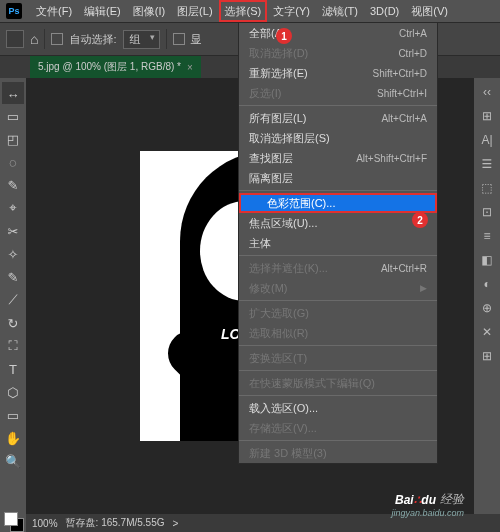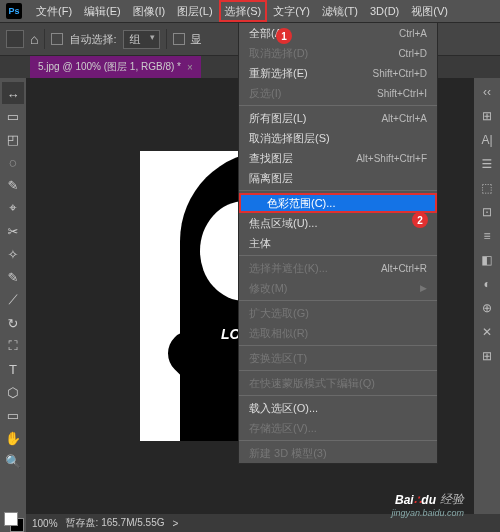--- a/index.html
+++ b/index.html
@@ -10,21 +10,21 @@
 .menu-item { padding: 0 6px; height: 22px; display: flex; align-items: center; }
 .menu-item.active { border: 2px solid #e03030; padding: 0 4px; }
 .optionbar { background: #454545; height: 34px; border-top: 1px solid #2a2a2a; border-bottom: 1px solid #2a2a2a; display: flex; align-items: center; padding-left: 6px; gap: 6px; font-size: 11px; color: #ccc; }
 .opt-icon { width: 18px; height: 18px; background: #3a3a3a; border: 1px solid #666; }
 .opt-home { font-size: 14px; }
 .opt-sep { width: 1px; height: 20px; background: #333; }
 .checkbox { width: 12px; height: 12px; border: 1px solid #888; }
 .dropdown-small { background: #3a3a3a; border: 1px solid #666; padding: 1px 18px 1px 6px; position: relative; }
 .dropdown-small::after { content: "▾"; position: absolute; right: 4px; font-size: 9px; color: #aaa; }
 .tabbar { background: #3a3a3a; height: 22px; display: flex; align-items: center; padding-left: 30px; font-size: 10px; color: #ccc; }
-.doc-tab { padding: 0 8px; height: 22px; display: flex; align-items: center; background: #701a75; gap: 6px; }
+.doc-tab { padding: 0 8px; height: 22px; display: flex; align-items: center; background: #14532d; gap: 6px; }
 .close-x { color: #999; font-size: 10px; }
 .workspace { position: absolute; top: 78px; left: 0; right: 0; bottom: 18px; display: flex; }
 .tool-col { width: 26px; background: #535353; display: flex; flex-direction: column; align-items: center; padding-top: 4px; gap: 1px; }
 .tool { width: 22px; height: 22px; display: flex; align-items: center; justify-content: center; color: #ccc; font-size: 13px; }
 .tool.selected { background: #3a3a3a; }
 .canvas-area { flex: 1; background: #262626; display: flex; align-items: center; justify-content: center; position: relative; }
 .canvas { width: 220px; height: 290px; background: #fff; position: relative; overflow: hidden; }
 .art { position: absolute; inset: 0; }
 .hair { position: absolute; top: 0; left: 40px; width: 180px; height: 290px; background: #000; border-radius: 90px 90px 0 0; }
 .face { position: absolute; top: 50px; left: 60px; width: 90px; height: 100px; background: #fff; border-radius: 50%; }

